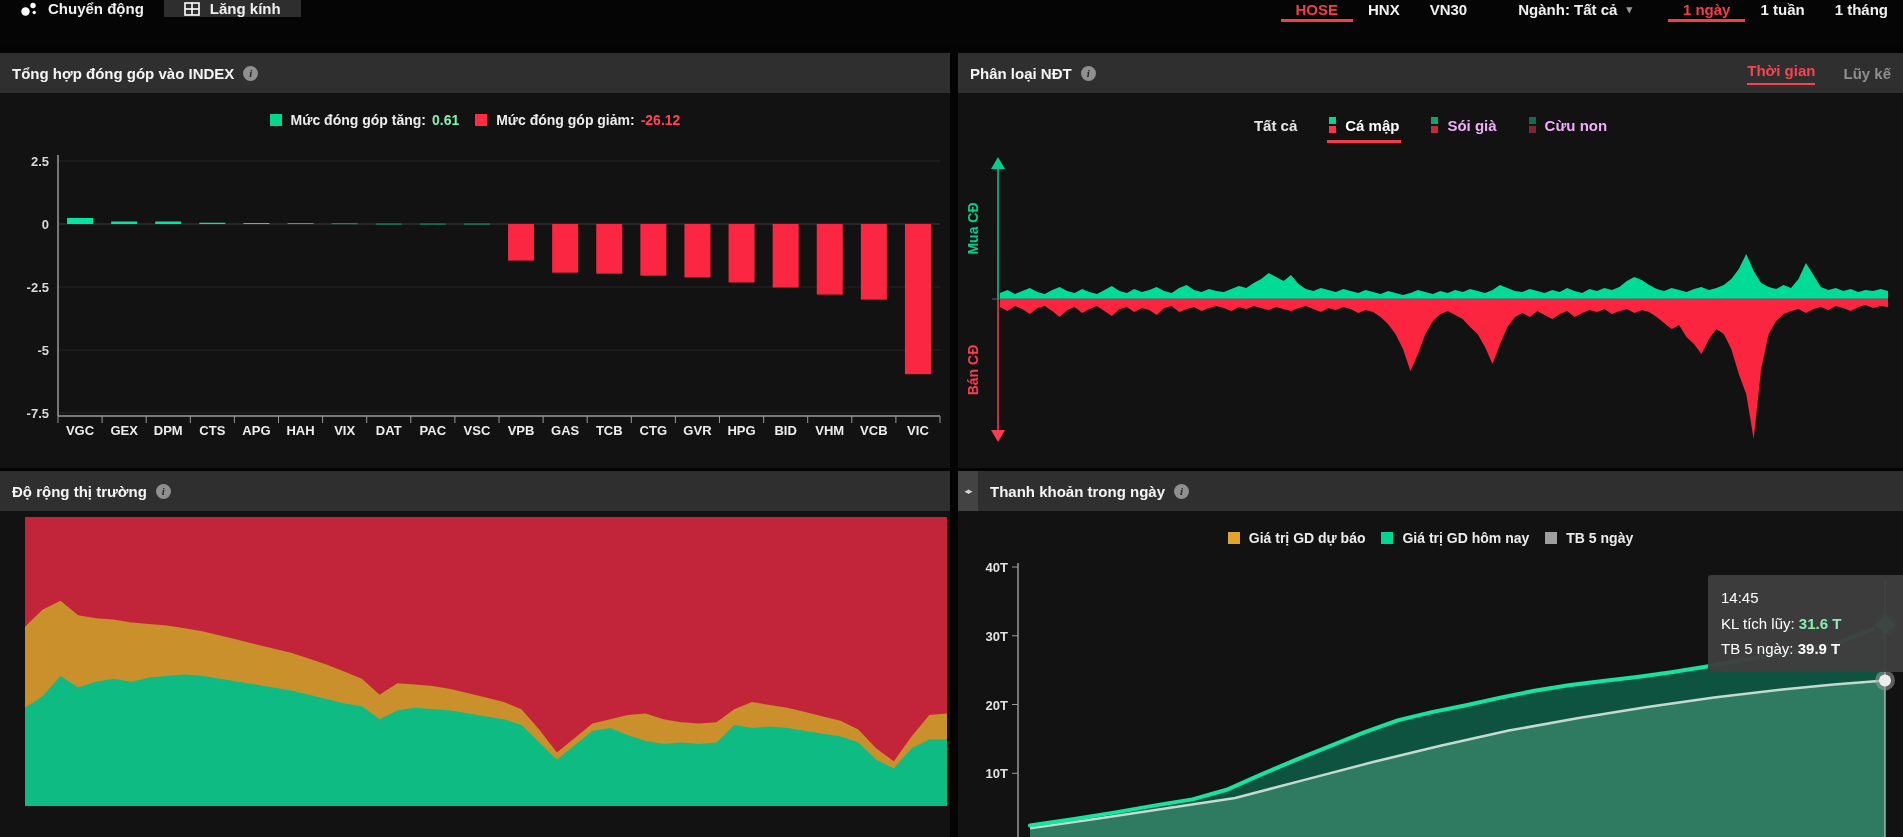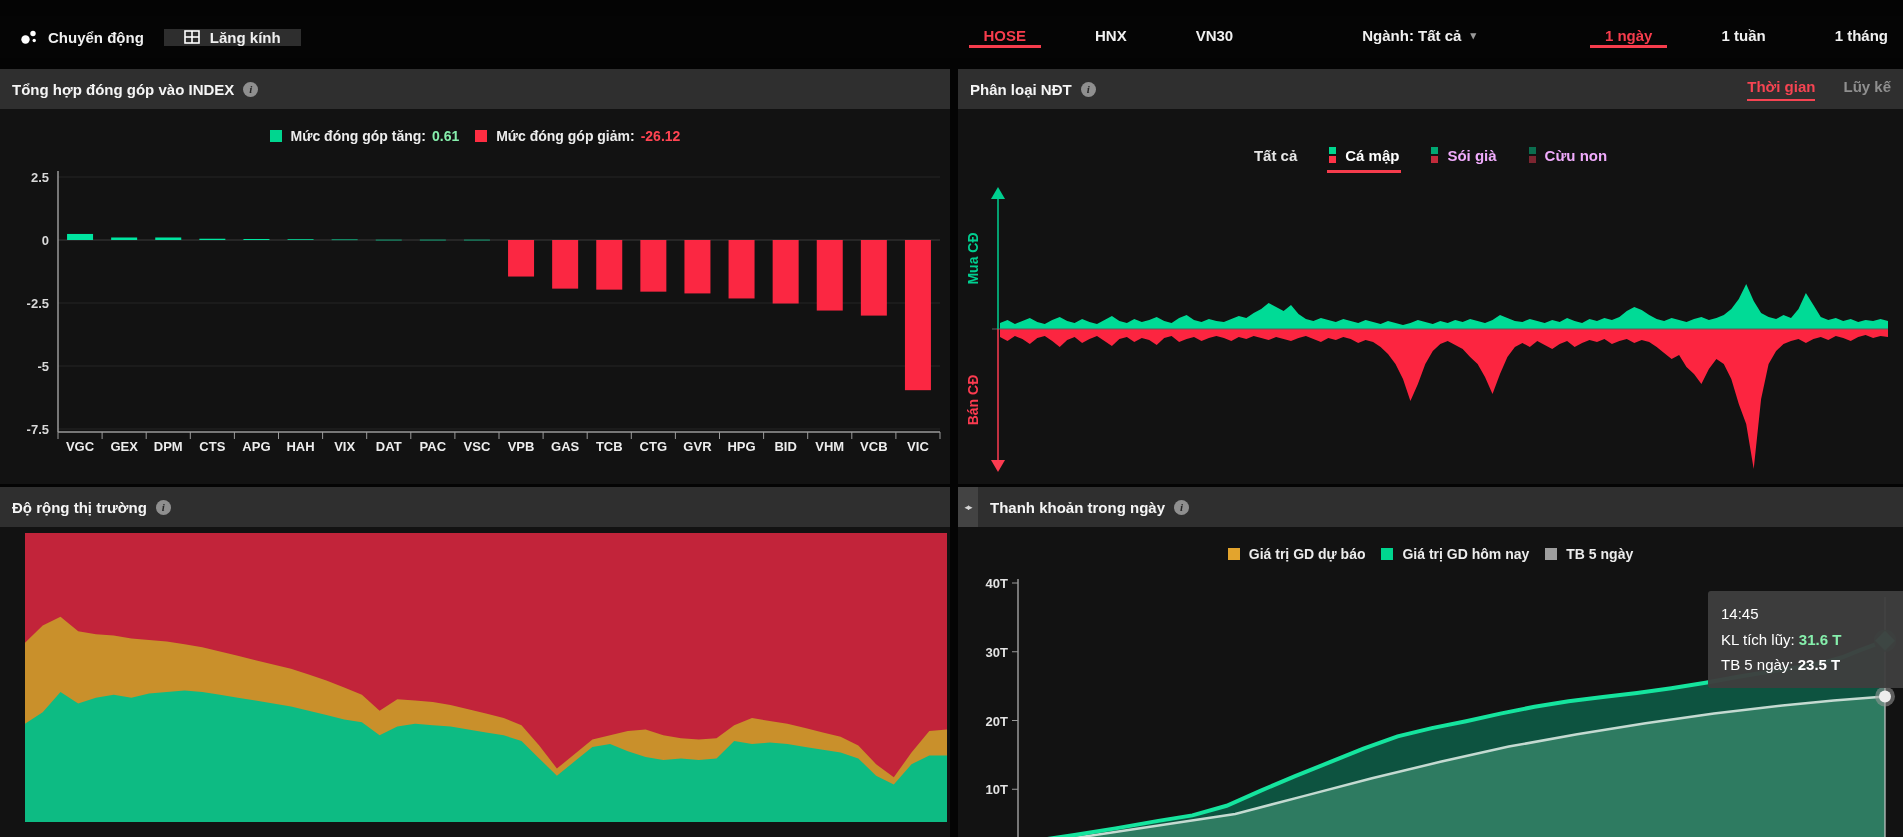--- a/index.html
+++ b/index.html
@@ -1,55 +1,55 @@
 <!DOCTYPE html>
 <html><head>
 <meta charset="utf-8">
 <style>
   html,body{margin:0;padding:0;background:#000;}
   .app{position:relative;width:1903px;height:837px;background:#040404;overflow:hidden;
        font-family:"Liberation Sans",sans-serif;color:#ececec;}
   
-  .topbar{height:42px;display:flex;justify-content:space-between;align-items:center;background:#050505;margin-top:16px;}
+  .topbar{height:42px;display:flex;justify-content:space-between;align-items:flex-start;background:#050505;}
   .topbar-left{display:flex;align-items:stretch;}
   .top-tab{display:flex;align-items:center;gap:10px;padding:0 20px;font-size:15px;font-weight:700;color:#f0f0f0;cursor:pointer;}
   .top-tab.active{background:#2e2e2e;}
-  .topbar-right{display:flex;align-items:stretch;font-size:15px;font-weight:700;gap:39px;}
+  .topbar-right{display:flex;align-items:stretch;font-size:15px;font-weight:700;}
   .nav-item{display:flex;align-items:center;padding:0 15px;border-bottom:3px solid transparent;box-sizing:border-box;cursor:pointer;color:#f0f0f0;}
   .nav-item.active-red{color:#f63c4c;border-bottom-color:#f63c4c;}
   .vsep{width:1px;background:#4a4a4a;margin:11px 10px;}
   .caret{color:#9a9a9a;font-size:11px;margin-left:9px;}
   
   .main{display:grid;grid-template-columns:950px 945px;grid-template-rows:415px 375px;gap:3px 8px;margin-top:11px;}
   .panel{background:#121212;display:flex;flex-direction:column;overflow:hidden;}
   .phead{height:40px;min-height:40px;background:#2f2f2f;display:flex;align-items:center;padding:0 12px;gap:9px;}
   .ptitle{font-size:15px;font-weight:700;color:#f5f5f5;white-space:nowrap;}
   .info{width:15px;height:15px;min-width:15px;border-radius:50%;background:#8f8f8f;color:#262626;font-size:11px;font-weight:700;font-style:italic;display:flex;align-items:center;justify-content:center;font-family:"Liberation Serif",serif;}
   .pbody{flex:1;position:relative;}
   svg{display:block;font-family:"Liberation Sans",sans-serif;}
   
   .legend-row{display:flex;justify-content:center;align-items:center;gap:16px;padding-top:14px;height:26px;font-size:14px;font-weight:700;color:#ececec;box-sizing:content-box;}
   .legend-item{display:flex;align-items:center;}
   .sq{width:12px;height:12px;display:inline-block;margin-right:9px;}
   .sq.g{background:#00d68f}.sq.r{background:#ff2d42}.sq.o{background:#e3a42d}.sq.gray{background:#9e9e9e}
   .lval{margin-left:6px;}
   .green-t{color:#86efac}.red-t{color:#ff4452}
   
-  .ftabs{display:flex;justify-content:center;align-items:center;gap:32px;padding-top:30px;height:32px;font-size:15px;font-weight:700;}
+  .ftabs{display:flex;justify-content:center;align-items:center;gap:32px;padding-top:16px;height:32px;font-size:15px;font-weight:700;}
   .ftab{display:flex;align-items:center;gap:9px;position:relative;cursor:pointer;}
   .dsq{display:flex;flex-direction:column;gap:2px;}
   .dsq span{width:7px;height:7px;display:block;}
   .ftab.active{color:#fff;}
   .ftab.active::after{content:"";position:absolute;left:-2px;right:-2px;bottom:-9px;height:3px;background:#f63c4c;}
   .ftab.t0{color:#e6e6e6}.ftab.t2{color:#f0abfc}.ftab.t3{color:#f0abfc}
   .t1a{background:#00d68f}.t1b{background:#ff3347}
   .t2a{background:#00a873}.t2b{background:#c22b3b}
   .t3a{background:#0b6e4f}.t3b{background:#7d2530}
   
-  .head-tabs{margin-left:auto;display:flex;gap:28px;font-size:15px;font-weight:700;}
+  .head-tabs{margin-left:auto;display:flex;align-items:center;gap:28px;font-size:15px;font-weight:700;}
   .ht{color:#8f8f8f;cursor:pointer;padding-bottom:0;}
   .ht.active{color:#f64452;border-bottom:2px solid #f64452;padding-bottom:4px;}
   
   .handle{width:20px;align-self:stretch;background:#434343;display:flex;align-items:center;justify-content:center;color:#d6d6d6;font-size:9px;letter-spacing:-1px;margin-left:-12px;margin-right:3px;cursor:col-resize;}
   
   .tooltip{position:absolute;left:750px;top:64px;width:172px;background:rgba(62,62,62,.96);border-radius:3px;
            padding:10px 13px;font-size:15px;line-height:1.7;color:#fff;z-index:5;}
   .tooltip b{font-weight:700;}
 </style>
 </head>
@@ -298,19 +298,19 @@
             <text x="50" y="296" text-anchor="end" fill="#e2e2e2" font-size="13" font-weight="700">0</text>
             <line x1="927" x2="927" y1="30" y2="295" stroke="#c9c9c9" stroke-width="1.2"></line>
             <circle cx="927" cy="73.75" r="11" fill="#0e5a43"></circle>
             <rect x="920" y="66.75" width="14" height="14" transform="rotate(45 927 73.75)" fill="#1fe9a6"></rect>
             <circle cx="927" cy="129.4375" r="10" fill="#9a9a9a" opacity="0.55"></circle>
             <circle cx="927" cy="129.4375" r="6" fill="#ededed"></circle>
           </svg>
         <div class="tooltip">
           <div>14:45</div>
           <div><span>KL tích lũy: </span><b class="green-t">31.6 T</b></div>
-          <div><span>TB 5 ngày: </span><b>23.5 T</b></div>
+          <div><span>TB 5 ngày: </span><b>39.9 T</b></div>
         </div>
       </div>
     </section>
 
   </main>
 </div>
 
 </body></html>

